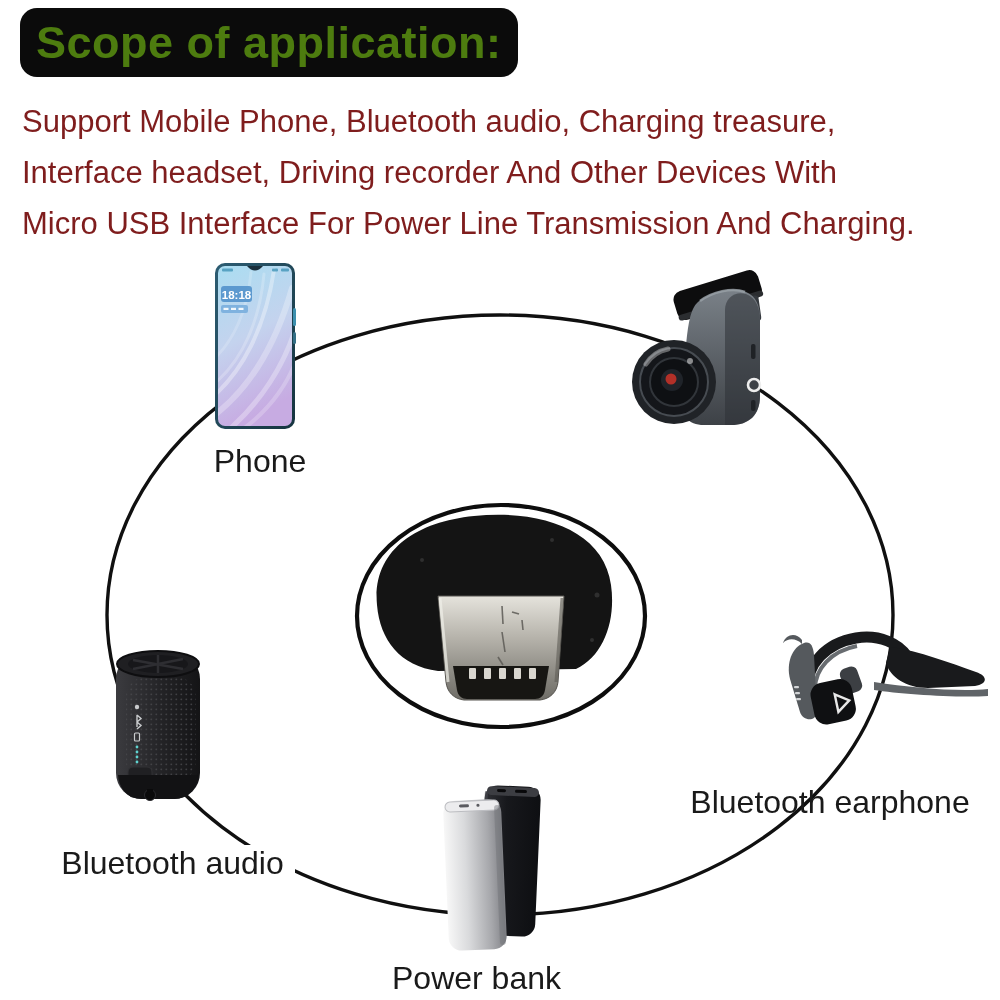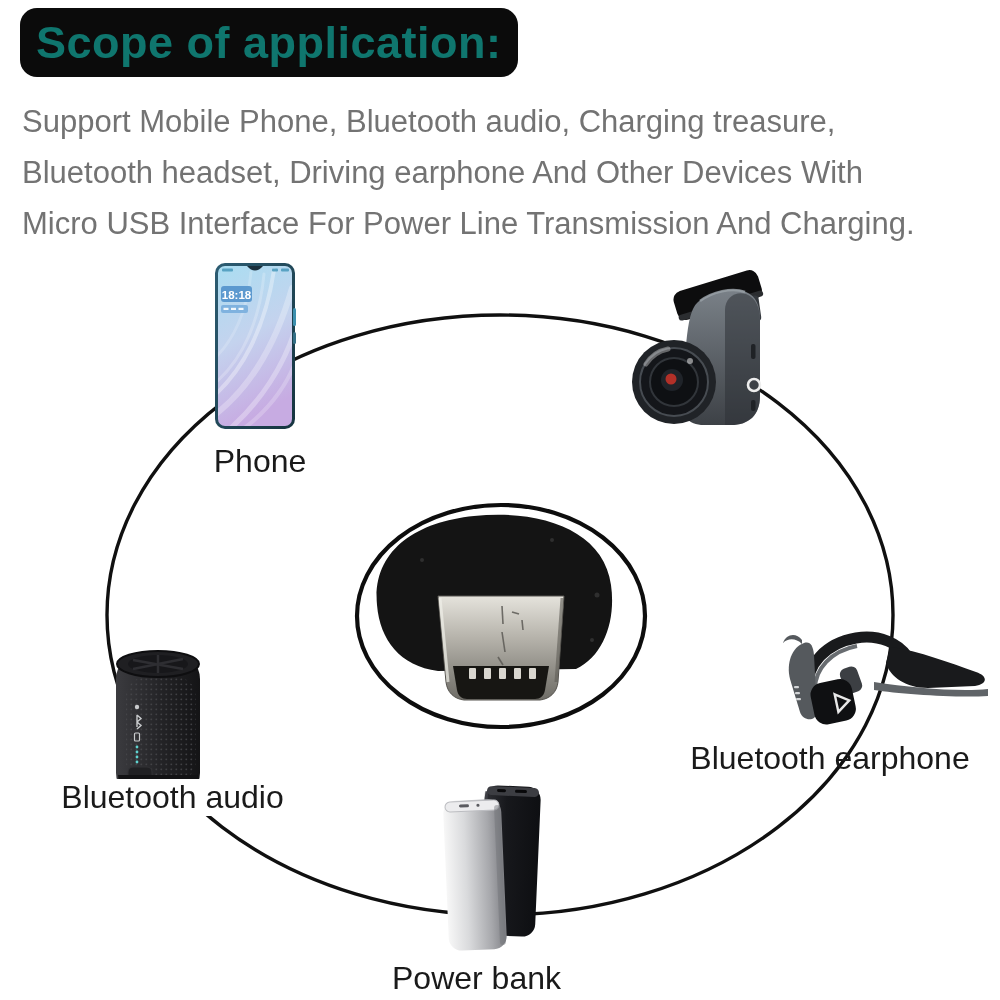--- a/index.html
+++ b/index.html
@@ -1,37 +1,37 @@
 <!DOCTYPE html>
 <html><head>
 <meta charset="utf-8">
 <style>
   html,body{margin:0;padding:0;background:#fff;}
   #canvas{position:relative;width:1000px;height:1000px;background:#ffffff;overflow:hidden;
           font-family:"Liberation Sans", sans-serif;}
   .abs{position:absolute;}
-  #title-box{left:20px;top:8px;display:inline-block;background:#0b0b0b;color:#0f766e;
+  #title-box{left:20px;top:8px;display:inline-block;background:#0b0b0b;color:#4d7c0f;
              border-radius:17px;padding:0 16px;height:69px;line-height:69px;
              font-size:45px;font-weight:bold;letter-spacing:0.5px;}
-  #description{left:22px;top:96px;width:966px;color:#737373;font-size:31px;line-height:51px;
+  #description{left:22px;top:96px;width:966px;color:#7f1d1d;font-size:31px;line-height:51px;
                white-space:nowrap;}
   .dev-label{color:#1a1a1a;font-size:32px;text-align:center;white-space:nowrap;}
   .wbg{background:#ffffff;}
   svg{display:block;}
 </style>
 </head>
 <body>
 
 <div id="canvas">
 
   <div class="abs" id="title-box">Scope of application:</div>
 
   <div class="abs" id="description">
     <div>Support Mobile Phone, Bluetooth audio, Charging treasure,</div>
-    <div>Bluetooth headset, Driving earphone And Other Devices With</div>
+    <div>Interface headset, Driving recorder And Other Devices With</div>
     <div>Micro USB Interface For Power Line Transmission And Charging.</div>
   </div>
 
   <svg class="abs" style="left:0;top:0" width="1000" height="1000" viewBox="0 0 1000 1000">
     <ellipse cx="500" cy="615" rx="393" ry="300" fill="none" stroke="#101010" stroke-width="3.4"></ellipse>
   </svg>
 
   <svg class="abs" style="left:214px;top:262px" width="82" height="172" viewBox="0 0 82 172">
     <defs>
       <linearGradient id="phFrame" x1="0" y1="0" x2="1" y2="1">
@@ -161,21 +161,21 @@
       <rect x="16" y="61" width="5" height="2.2" rx="1"></rect>
       <rect x="17" y="67" width="5" height="2.2" rx="1"></rect>
       <rect x="18" y="73" width="5" height="2.2" rx="1"></rect>
     </g>
     <rect x="64" y="42" width="18" height="26" rx="6" fill="#3c3f43" transform="rotate(-20 73 55)"></rect>
     <g transform="rotate(-12 54 76)">
       <rect x="34" y="56" width="42" height="42" rx="12" fill="#0f1012"></rect>
       <path d="M58,70 L71,79 L58,88 Z" fill="none" stroke="#e8e8e8" stroke-width="2.4"></path>
     </g>
   </svg>
-  <div class="abs dev-label" style="left:680px;top:740px;width:300px">Bluetooth earphone</div>
+  <div class="abs dev-label" style="left:680px;top:784px;width:300px">Bluetooth earphone</div>
 
   <svg class="abs" style="left:110px;top:643px" width="96" height="162" viewBox="0 0 96 162">
     <defs>
       <linearGradient id="spkG" x1="0" y1="0" x2="1" y2="0">
         <stop offset="0" stop-color="#3b3b3f"></stop>
           <stop offset="0.55" stop-color="#232326"></stop>
         <stop offset="1" stop-color="#141416"></stop>
       </linearGradient>
       <pattern id="spkMesh" width="5" height="5" patternUnits="userSpaceOnUse">
         <circle cx="1.3" cy="1.3" r="0.9" fill="#47474b"></circle>
@@ -199,21 +199,21 @@
           <circle cx="27" cy="109" r="1.4"></circle>
         <circle cx="27" cy="114" r="1.4"></circle>
           <circle cx="27" cy="119" r="1.4"></circle>
       </g>
     </g>
     <rect x="18" y="124" width="24" height="30" rx="5" fill="#202023" stroke="#313135"></rect>
     <path d="M8,132 L88,132 L88,130 C88,144 79,156 64,156 L32,156 C17,156 8,144 8,130 Z" fill="#121214"></path>
     <circle cx="40" cy="152" r="5.5" fill="#0a0a0b" stroke="#2a2a2e"></circle>
     <rect x="37" y="146" width="6" height="4" fill="#0a0a0b"></rect>
   </svg>
-  <div class="abs dev-label wbg" style="left:50px;top:779px;width:245px">Bluetooth audio</div>
+  <div class="abs dev-label wbg" style="left:50px;top:845px;width:245px">Bluetooth audio</div>
 
   <svg class="abs" style="left:432px;top:780px" width="125" height="185" viewBox="0 0 125 185">
     <defs>
       <linearGradient id="pbB" x1="0" y1="0" x2="1" y2="0">
         <stop offset="0" stop-color="#2f3035"></stop>
           <stop offset="0.4" stop-color="#17181c"></stop>
         <stop offset="1" stop-color="#0e0f12"></stop>
       </linearGradient>
       <linearGradient id="pbS" x1="0" y1="0" x2="1" y2="0">
         <stop offset="0" stop-color="#f7f7f7"></stop>

